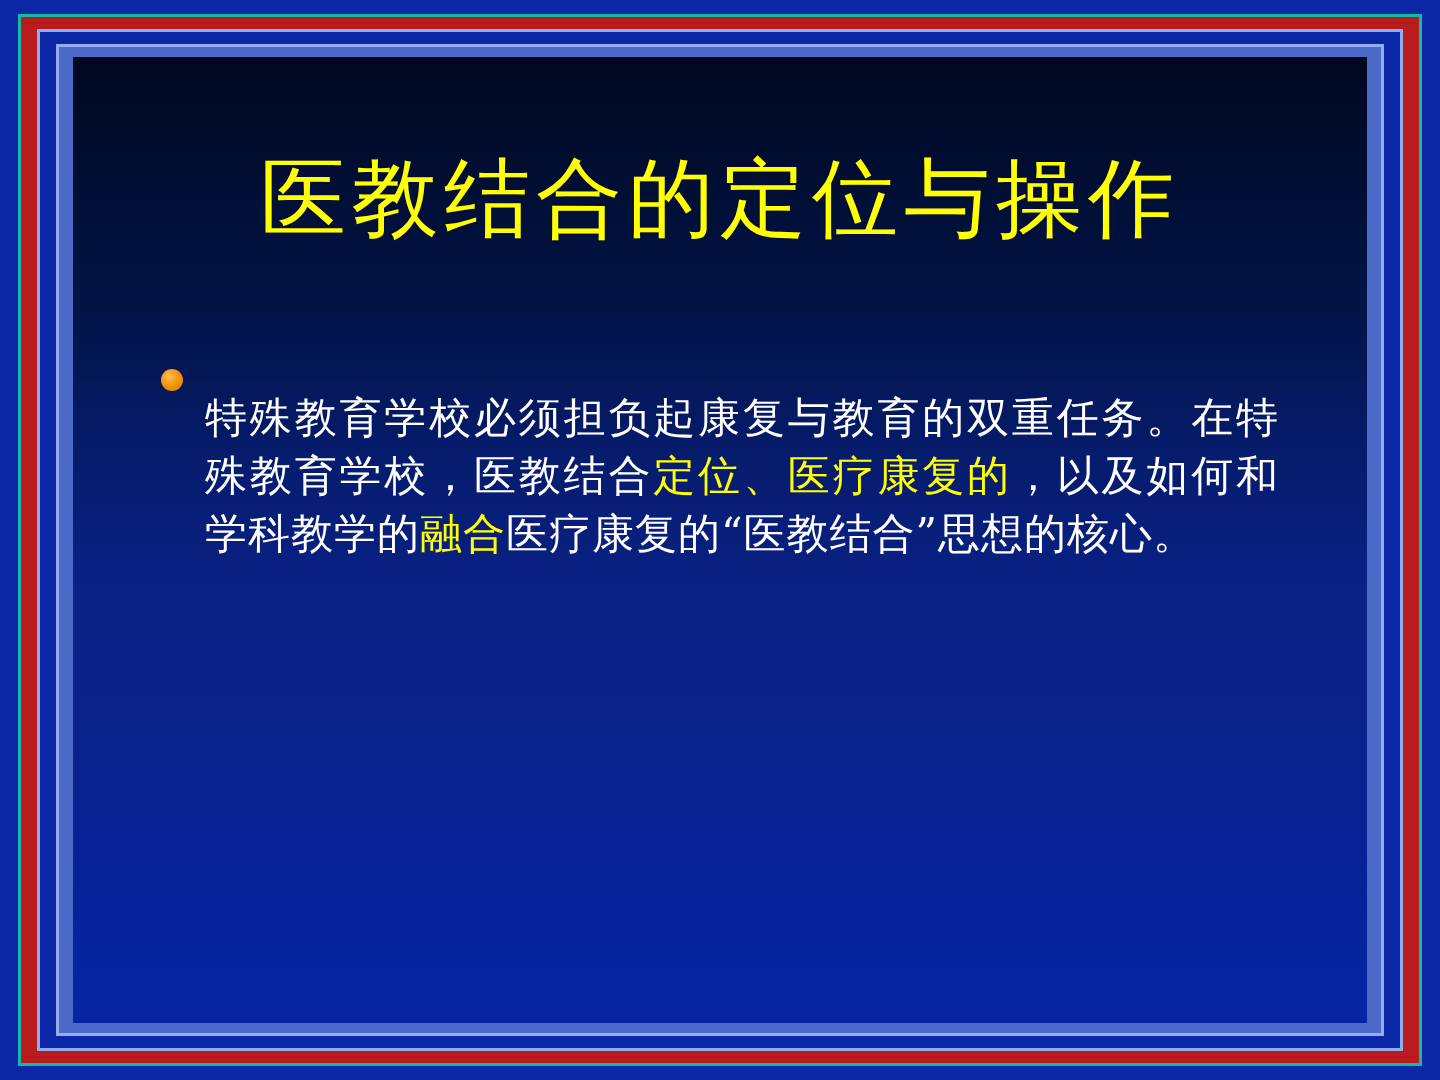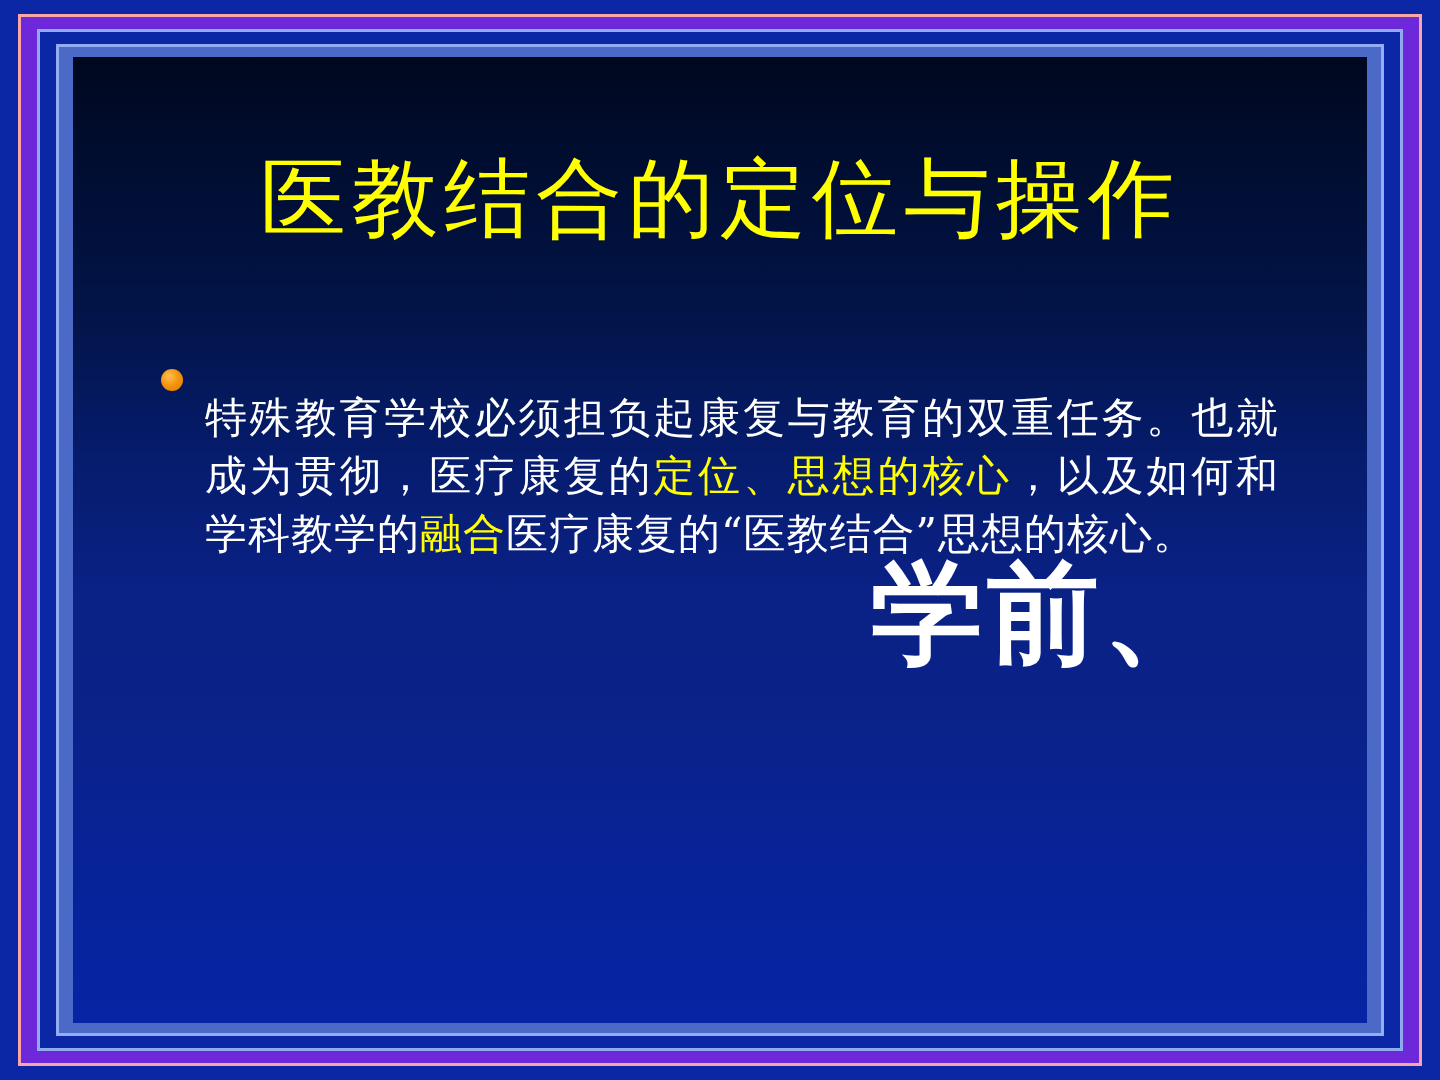--- a/index.html
+++ b/index.html
@@ -19,22 +19,22 @@
   .slide {
     position: absolute;
     left: 0; top: 0;
     width: 1440px; height: 1080px;
     background: #0b27a6;
   }
   .frame-outer {
     position: absolute;
     left: 18px; top: 14px;
     right: 18px; bottom: 14px;
-    background: #6d28d9;
-    border: 3px solid #fca5a5;
+    background: #b91c1c;
+    border: 3px solid #14b8a6;
     box-sizing: border-box;
   }
   .frame-mid {
     position: absolute;
     left: 16px; top: 12px;
     right: 16px; bottom: 12px;
     background: #0b27a6;
     border: 3px solid #90aaf0;
     box-sizing: border-box;
   }
@@ -131,24 +131,23 @@
     <div class="frame-mid">
       <div class="frame-inner">
         <div class="content">
 
           <div class="title">医教结合的定位与操作</div>
 
           <div class="body-block">
             <div class="bullet-row">
               <span class="bullet-marker"></span>
               <p class="bullet-text">
-                <span>特殊教育学校必须担负起康复与教育的双重任务。也就成为贯彻，医疗康复的</span><span class="hl">定位、思想的核心</span><span>，以及如何和学科教学的</span><span class="hl">融合</span><span>医疗康复的“医教结合”思想的核心。</span>
+                <span>特殊教育学校必须担负起康复与教育的双重任务。在特殊教育学校，医教结合</span><span class="hl">定位、医疗康复的</span><span>，以及如何和学科教学的</span><span class="hl">融合</span><span>医疗康复的“医教结合”思想的核心。</span>
               </p>
             </div>
           </div>
 
-          <div class="big-text">学前、</div>
 
         </div>
       </div>
     </div>
   </div>
 </div>
 
 </body></html>

